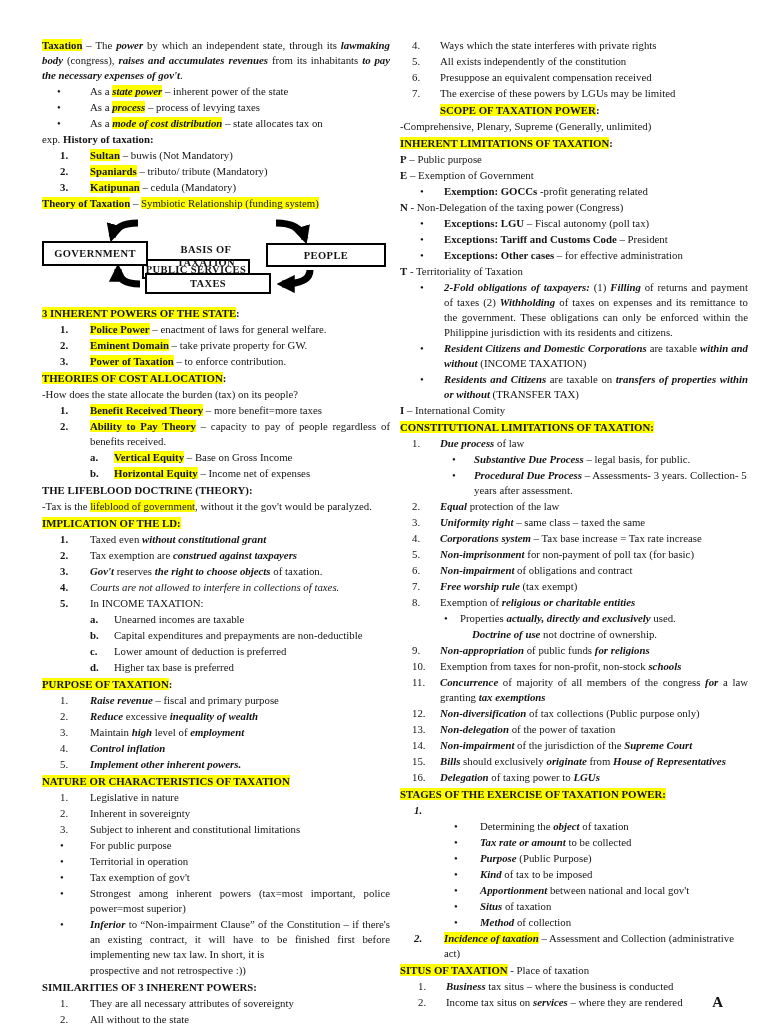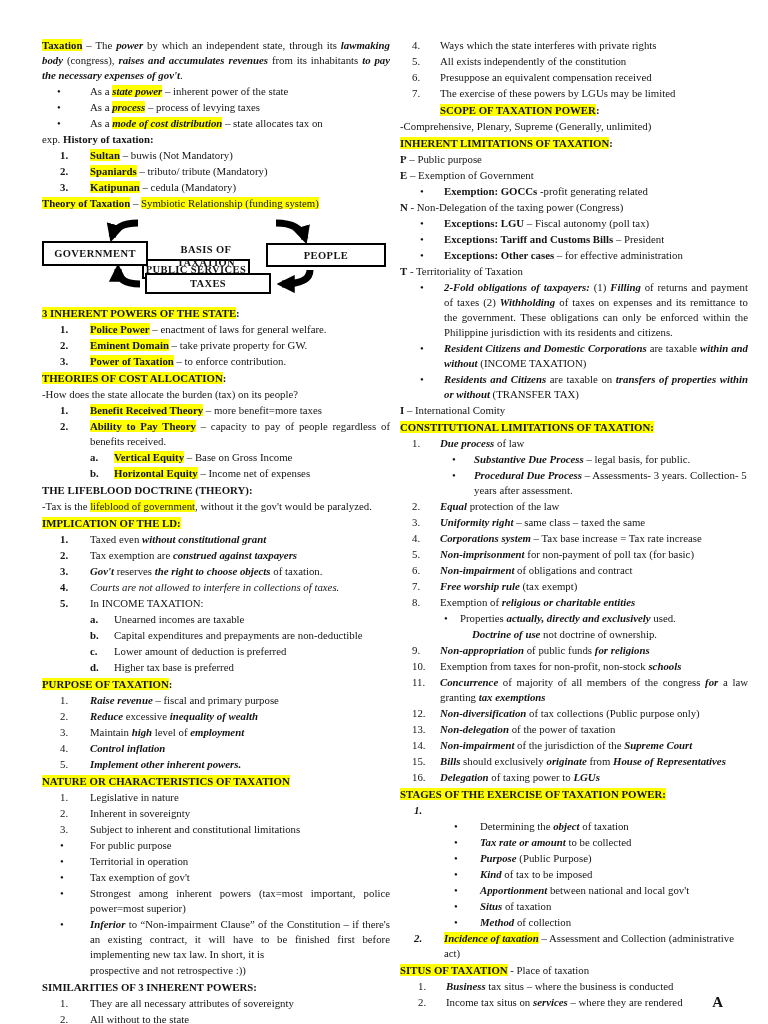--- a/index.html
+++ b/index.html
@@ -242,21 +242,21 @@
           <span class="mk" style="width: 24px;">•</span>
           <span class="tx"><span class="b">Exemption: GOCCs</span><span> -profit generating related</span></span>
         </div>
         <div class="blk"><span class="b">N</span><span> - Non-Delegation of the taxing power (Congress)</span></div>
         <div class="blk li" style="padding-left: 20px;">
           <span class="mk" style="width: 24px;">•</span>
           <span class="tx"><span class="b">Exceptions: LGU</span><span> – Fiscal autonomy (poll tax)</span></span>
         </div>
         <div class="blk li" style="padding-left: 20px;">
           <span class="mk" style="width: 24px;">•</span>
-          <span class="tx"><span class="b">Exceptions: Tariff and Customs Bills</span><span> – President</span></span>
+          <span class="tx"><span class="b">Exceptions: Tariff and Customs Code</span><span> – President</span></span>
         </div>
         <div class="blk li" style="padding-left: 20px;">
           <span class="mk" style="width: 24px;">•</span>
           <span class="tx"><span class="b">Exceptions: Other cases</span><span> – for effective administration</span></span>
         </div>
         <div class="blk"><span class="b">T</span><span> - Territoriality of Taxation</span></div>
         <div class="blk j li" style="padding-left: 20px;">
           <span class="mk" style="width: 24px;">•</span>
           <span class="tx"><span class="b i">2-Fold obligations of taxpayers:</span><span> (1) </span><span class="b i">Filling</span><span> of returns and payment of taxes (2) </span><span class="b i">Withholding</span><span> of taxes on expenses and its remittance to the government. These obligations can only be enforced within the Philippine jurisdiction with its residents and citizens.</span></span>
         </div>

